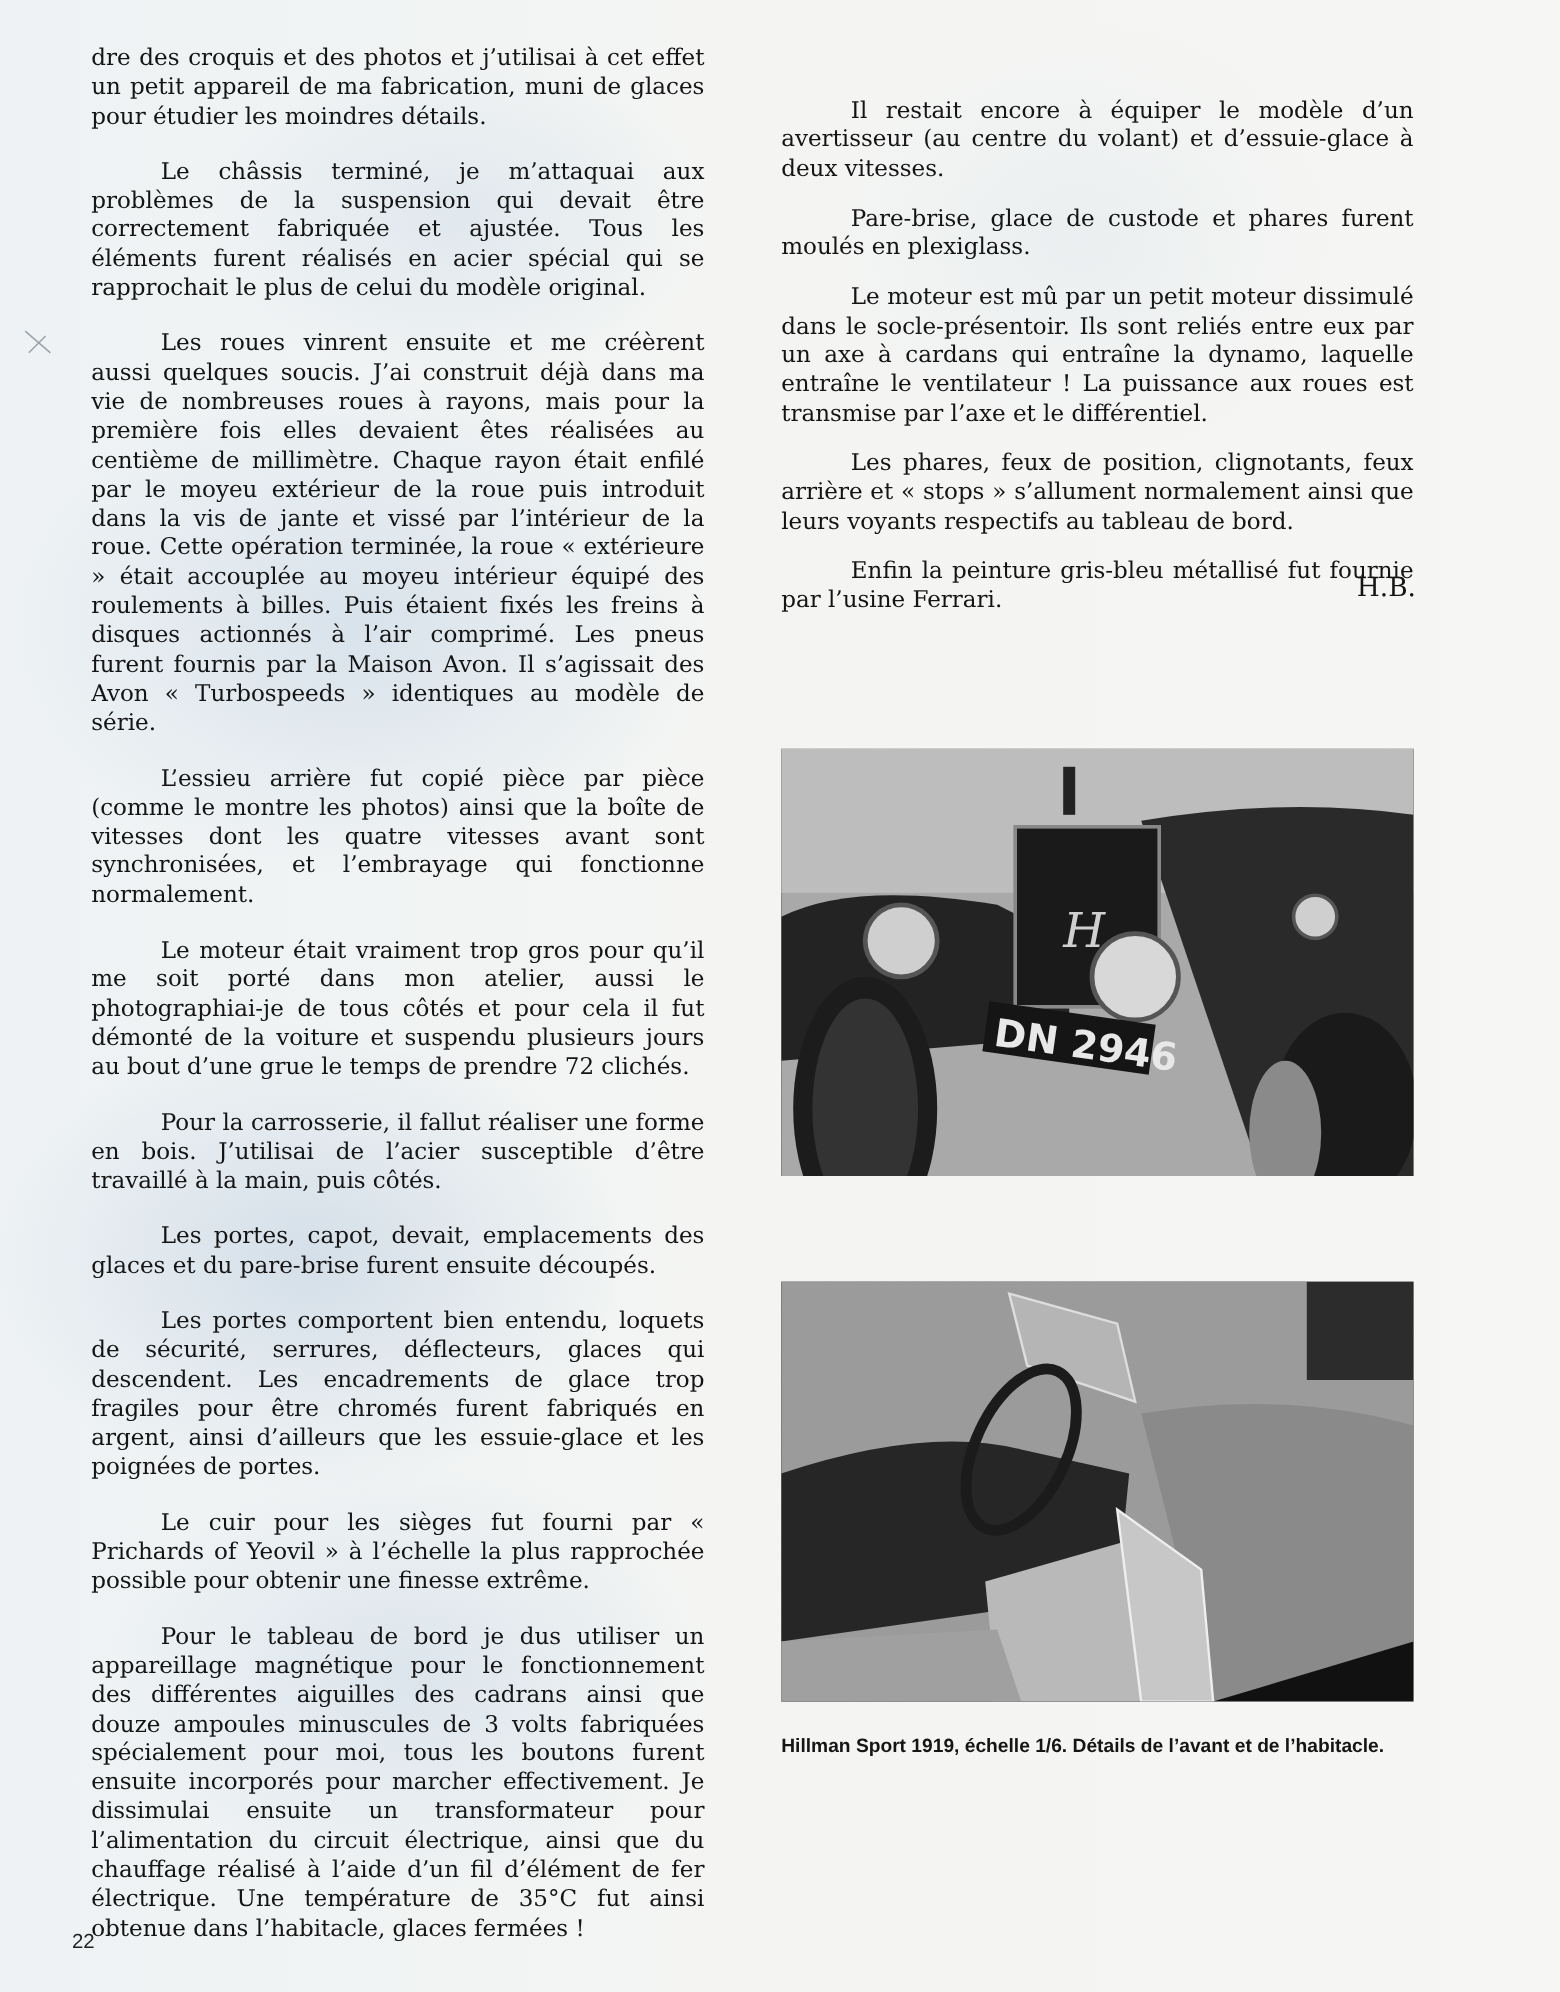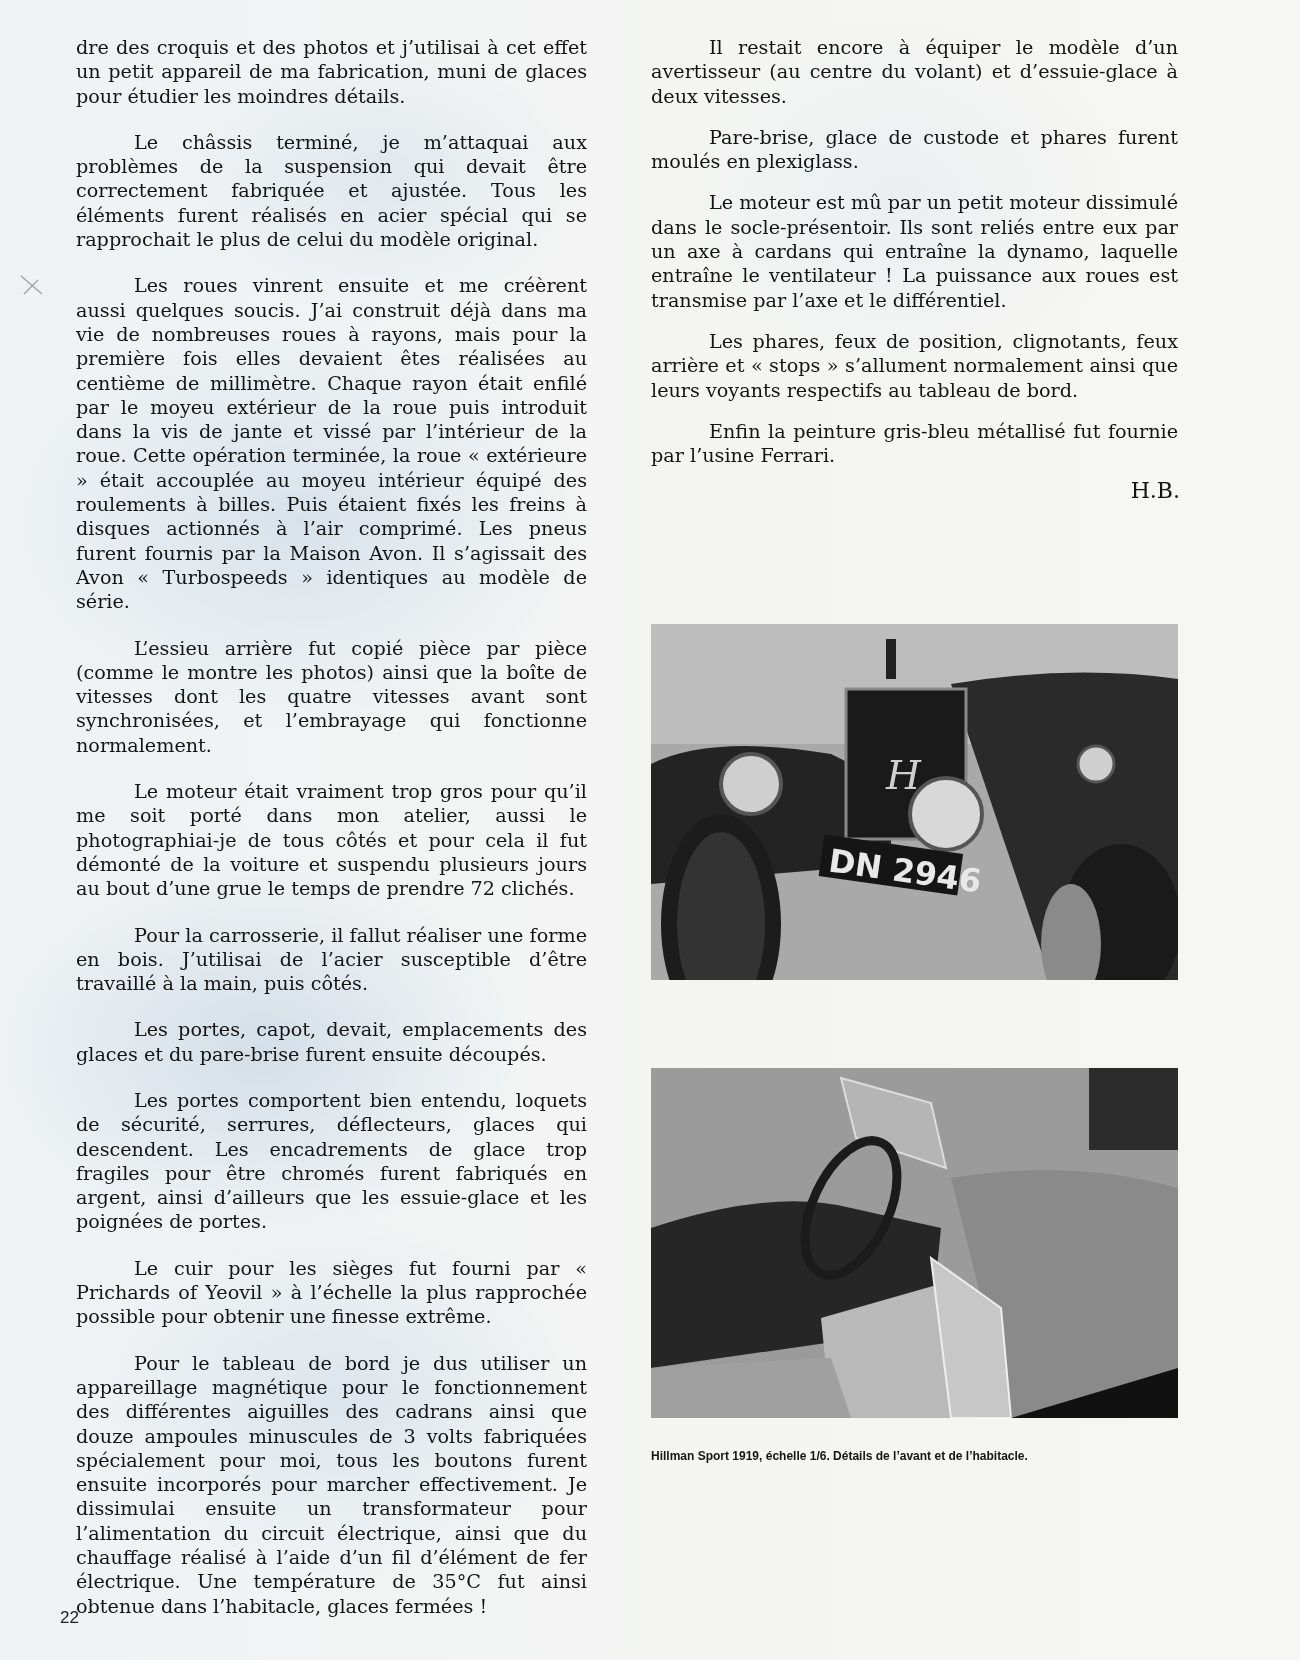--- a/index.html
+++ b/index.html
@@ -18,42 +18,42 @@
       radial-gradient(ellipse 300px 200px at 380px 180px, rgba(185,205,225,0.30), transparent 70%),
       radial-gradient(ellipse 320px 260px at 900px 200px, rgba(200,215,230,0.22), transparent 70%),
       linear-gradient(90deg, #eef2f4 0%, #f4f5f3 50%, #f6f6f4 100%);
   }
   .col {
     position: absolute; top: 36px;
     font-size: 19.2px; line-height: 24.3px;
     text-align: justify; hyphens: none;
   }
   .col.left { left: 60px; width: 527px; }
-  .col.right { left: 651px; width: 527px; }
+  .col.right { left: 651px; width: 527px; margin-top: 44px; }
   .col p { margin: 0 0 17px 0; text-indent: 58px; }
   .col p.first { text-indent: 0; }
   .col.left p { margin-bottom: 22px; margin-left: 16px; }
   .signature {
     position: absolute; left: 1000px; width: 180px; top: 478px;
     text-align: right; font-weight: normal; font-size: 22px;
   }
   .photo {
     position: absolute; left: 651px; width: 527px;
     background: #3d3d3d; overflow: hidden;
     background-image:
       radial-gradient(circle, rgba(255,255,255,0.10) 1px, transparent 1.4px);
     background-size: 3px 3px;
   }
   .photo.front { top: 624px; height: 356px; }
   .photo.cockpit { top: 1068px; height: 350px; }
   .photo svg { position: absolute; inset: 0; width: 100%; height: 100%; }
   .caption {
     position: absolute; left: 651px; width: 530px; top: 1444px;
     font-family: "Liberation Sans", "DejaVu Sans", sans-serif;
-    font-weight: bold; font-size: 12px; line-height: 24px; color: #151515;
+    font-weight: bold; font-size: 16px; line-height: 24px; color: #151515;
   }
   .page-number {
     position: absolute; left: 60px; top: 1608px;
     font-family: "Liberation Sans", "DejaVu Sans", sans-serif;
     font-weight: normal; font-size: 17px; color: #222;
   }
   .mark {
     position: absolute; left: 18px; top: 272px; width: 28px; height: 28px;
   }
 </style>

